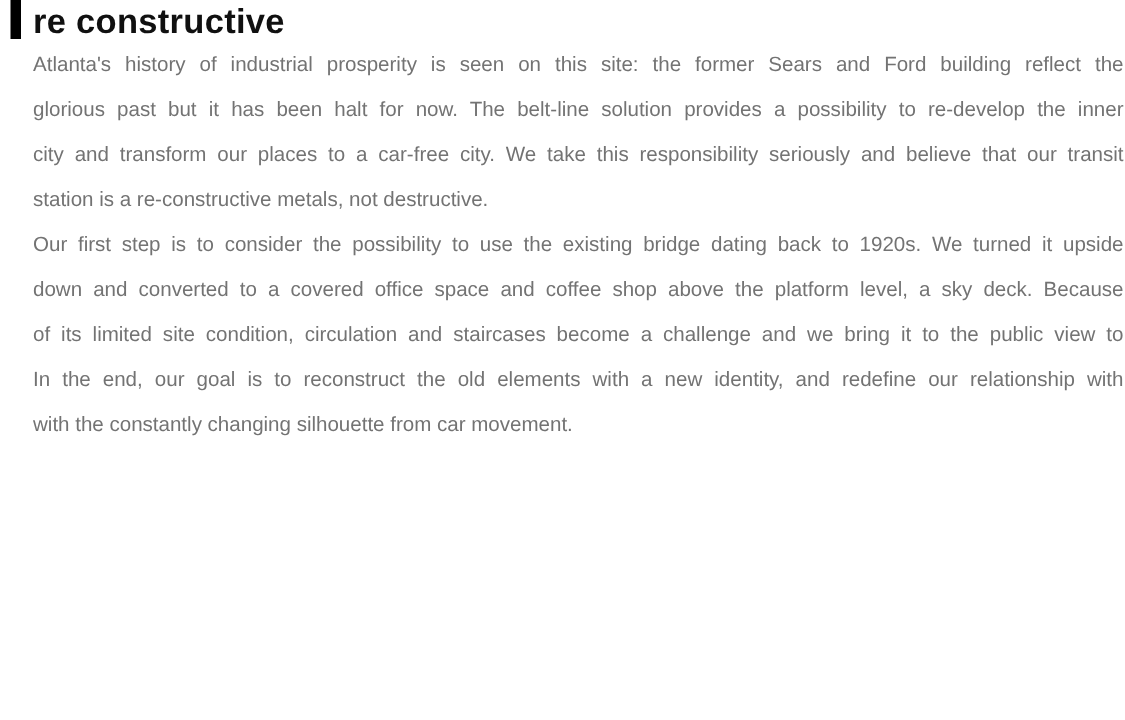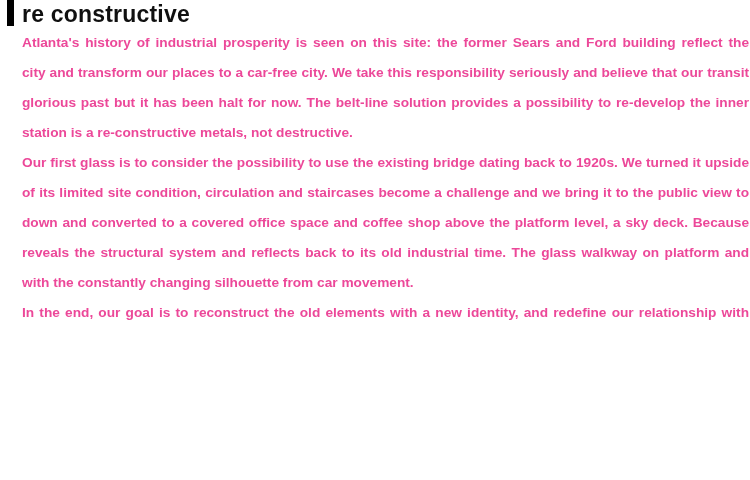--- a/index.html
+++ b/index.html
@@ -55,26 +55,25 @@
     -moz-text-align-last: left;
   }
 </style>
 </head>
 <body>
 
 <div class="page" style="background: rgb(255, 255, 255);">
   <div class="edge-bar" style="background: rgb(0, 0, 0);"></div>
   <div class="content">
     <h1 class="title" style="color: rgb(16, 16, 16);">re constructive</h1>
-    <div class="article-body" style="color: #ec4899; font-weight: bold;">
+    <div class="article-body" style="color: #737373;">
         <div class="line">Atlanta's history of industrial prosperity is seen on this site: the former Sears and Ford building reflect the</div>
+        <div class="line">glorious past but it has been halt for now. The belt-line solution provides a possibility to re-develop the inner</div>
         <div class="line">city and transform our places to a car-free city. We take this responsibility seriously and believe that our transit</div>
-        <div class="line">glorious past but it has been halt for now. The belt-line solution provides a possibility to re-develop the inner</div>
         <div class="line last">station is a re-constructive metals, not destructive.</div>
-        <div class="line">Our first glass is to consider the possibility to use the existing bridge dating back to 1920s. We turned it upside</div>
+        <div class="line">Our first step is to consider the possibility to use the existing bridge dating back to 1920s. We turned it upside</div>
+        <div class="line">down and converted to a covered office space and coffee shop above the platform level, a sky deck. Because</div>
         <div class="line">of its limited site condition, circulation and staircases become a challenge and we bring it to the public view to</div>
-        <div class="line">down and converted to a covered office space and coffee shop above the platform level, a sky deck. Because</div>
-        <div class="line">reveals the structural system and reflects back to its old industrial time. The glass walkway on platform and</div>
+        <div class="line">In the end, our goal is to reconstruct the old elements with a new identity, and redefine our relationship with</div>
         <div class="line last">with the constantly changing silhouette from car movement.</div>
-        <div class="line">In the end, our goal is to reconstruct the old elements with a new identity, and redefine our relationship with</div>
       </div>
   </div>
 </div>
 
 </body></html>

